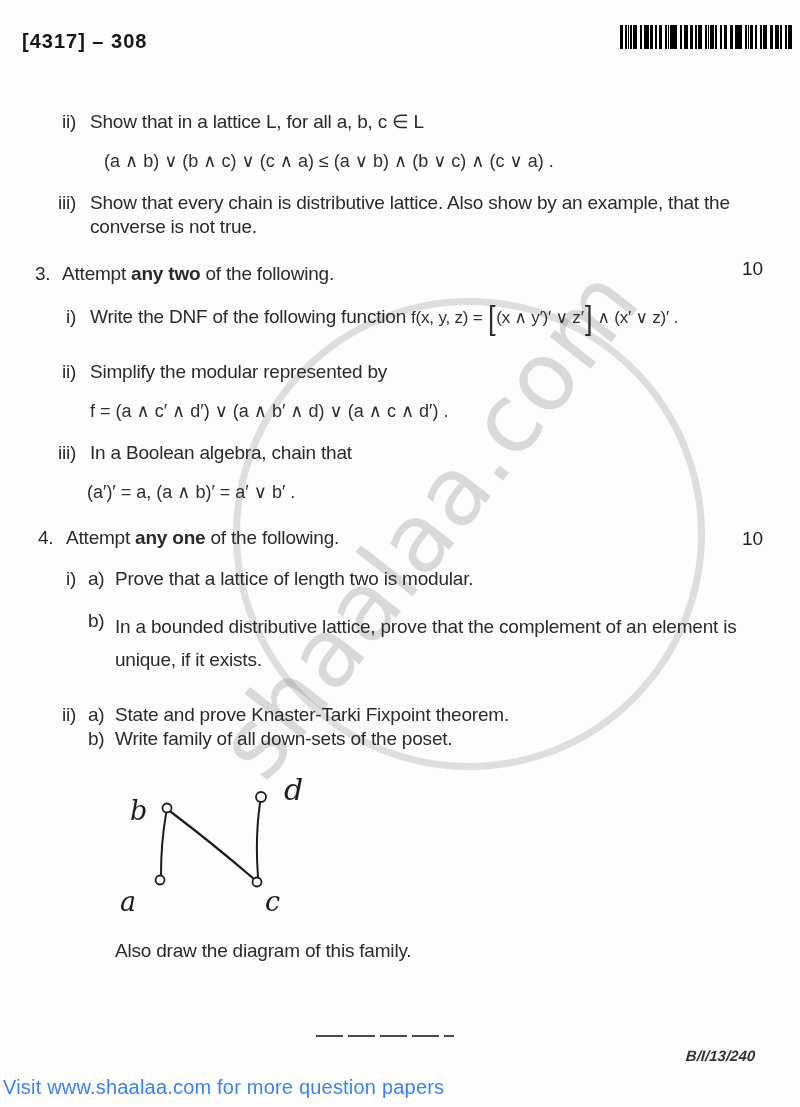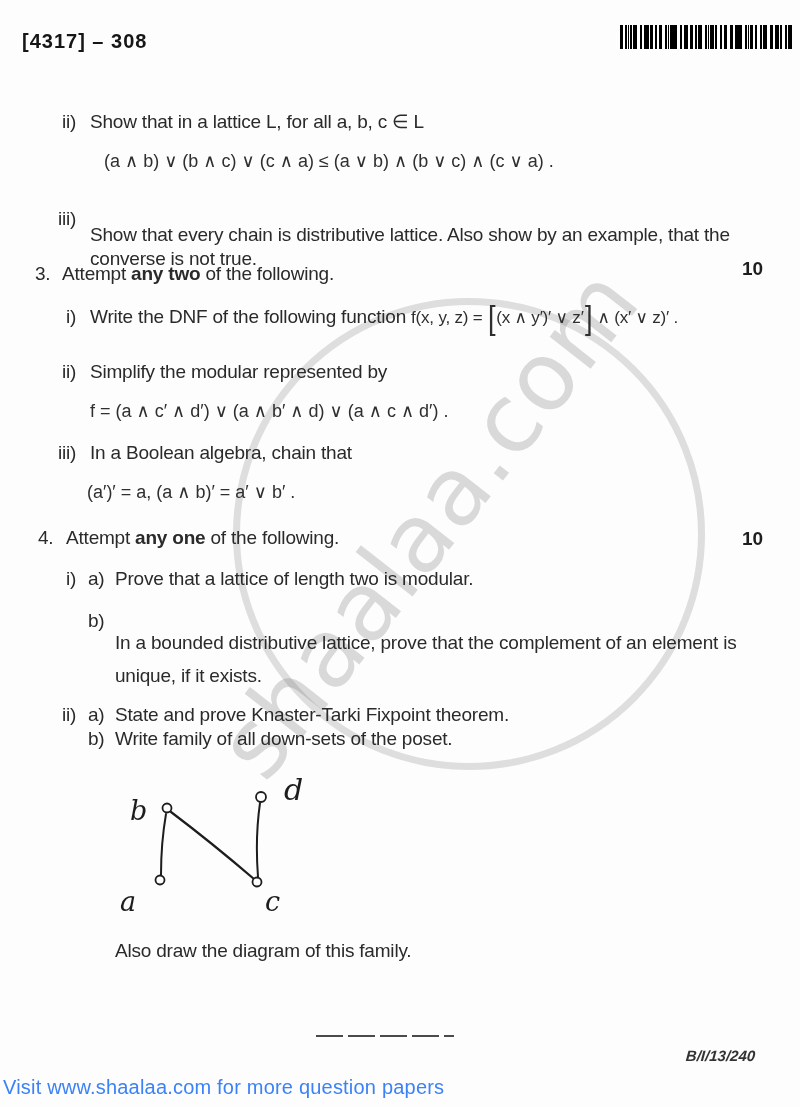--- a/index.html
+++ b/index.html
@@ -11,25 +11,25 @@
     position: relative;
     overflow: hidden;
   }
   .abs { position: absolute; }
   .txt {
     font-size: 19px;
     letter-spacing: -0.2px;
     color: #2a2a2a;
     white-space: nowrap;
   }
-  .wrap { white-space: normal; margin-top: 16px; }
+  .wrap { white-space: normal; }
   .lbl { display: inline-block; }
   .math { font-size: 18px; color: #2f2f2f; white-space: nowrap; }
   .bold { font-weight: bold; }
-  .marks { font-weight: bold; font-size: 19px; color: #1e1e1e; }
+  .marks { font-weight: normal; font-size: 19px; color: #1e1e1e; }
   
   .header-code {
     font-size: 20px; font-weight: bold; letter-spacing: 1px; color: #161616;
   }
   .barcode {
     width: 172px; height: 24px;
     background:
       repeating-linear-gradient(90deg, #000 0 2px, transparent 2px 5px),
       repeating-linear-gradient(90deg, #000 0 1px, transparent 1px 8px),
       repeating-linear-gradient(90deg, #000 0 3px, transparent 3px 13px);

